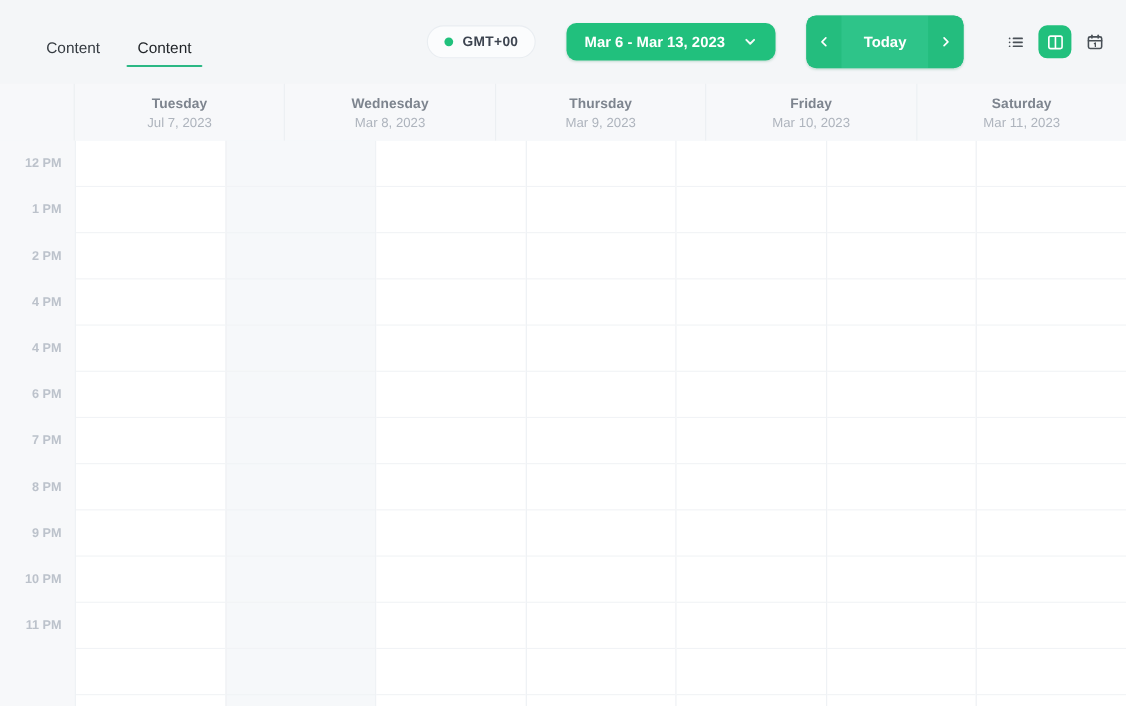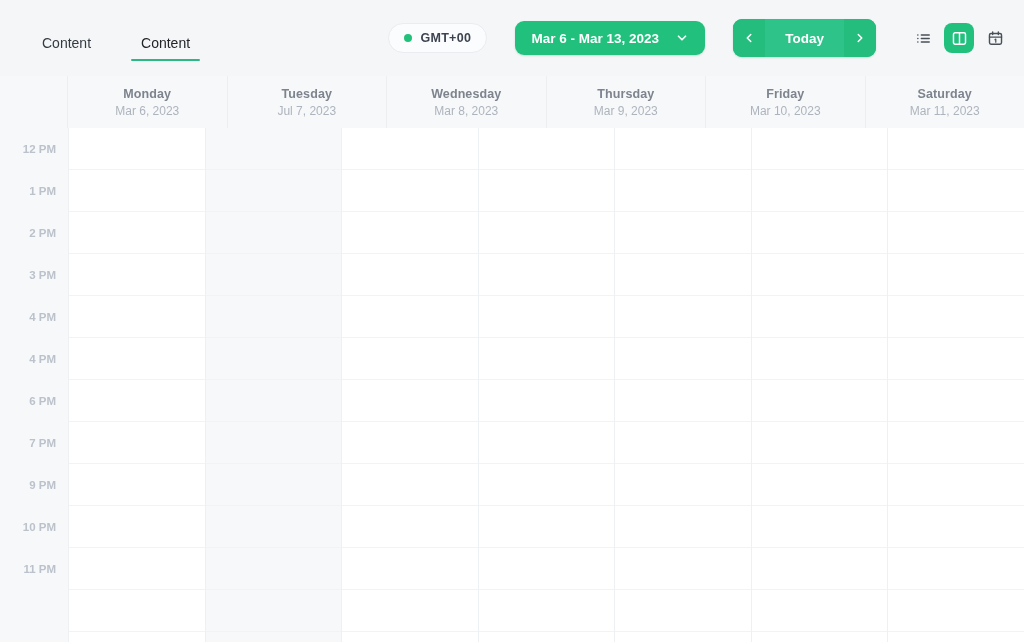--- a/index.html
+++ b/index.html
@@ -16,21 +16,21 @@
 
   
   .topbar {
     position: relative;
     height: 76px;
     display: flex;
     align-items: center;
     padding: 0 14px 0 28px;
   }
 
-  .tabs { display: flex; align-items: flex-end; gap: 22px; height: 46px; }
+  .tabs { display: flex; align-items: flex-end; gap: 6px; height: 46px; }
   .tab {
     position: relative;
     padding: 0 14px 11px 14px;
     font-size: 14px;
     color: #343a40;
     cursor: pointer;
     line-height: 1;
     display: flex;
     align-items: flex-end;
     height: 100%;
@@ -77,21 +77,21 @@
     font-size: 13.5px;
     font-weight: bold;
     cursor: pointer;
     box-shadow: 0 1px 2px rgba(20,120,80,.18);
   }
   .range-pill .chev { opacity: .95; display: flex; }
 
   
   .today-group {
     display: flex; align-items: stretch;
-    height: 38px;
+    height: 48px;
     border-radius: 9px;
     overflow: hidden;
     background: #24bd7e;
     box-shadow: 0 1px 2px rgba(20,120,80,.18);
   }
   .today-arrow {
     width: 32px;
     display: flex; align-items: center; justify-content: center;
     background: #24bd7e;
     cursor: pointer;
@@ -258,24 +258,20 @@
       </div>
     </div>
   </div>
 
   <div class="cal-wrap">
 
     <div class="cal-head">
       <div class="gutter-head"></div>
       <div id="day-heads" style="display:flex; flex:1 1 auto;">
           <div class="day-head">
-            <div class="day-name">Monday</div>
-            <div class="day-date">Mar 6, 2023</div>
-          </div>
-          <div class="day-head">
             <div class="day-name">Tuesday</div>
             <div class="day-date">Jul 7, 2023</div>
           </div>
           <div class="day-head">
             <div class="day-name">Wednesday</div>
             <div class="day-date">Mar 8, 2023</div>
           </div>
           <div class="day-head">
             <div class="day-name">Thursday</div>
             <div class="day-date">Mar 9, 2023</div>
@@ -289,25 +285,25 @@
             <div class="day-date">Mar 11, 2023</div>
           </div>
         </div>
     </div>
 
     <div class="cal-body">
       <div class="gutter" id="gutter">
           <div class="hour-label">12 PM</div>
           <div class="hour-label">1 PM</div>
           <div class="hour-label">2 PM</div>
-          <div class="hour-label">3 PM</div>
           <div class="hour-label">4 PM</div>
           <div class="hour-label">4 PM</div>
           <div class="hour-label">6 PM</div>
           <div class="hour-label">7 PM</div>
+          <div class="hour-label">8 PM</div>
           <div class="hour-label">9 PM</div>
           <div class="hour-label">10 PM</div>
           <div class="hour-label">11 PM</div>
         </div>
       <div class="cols" id="cols">
           <div class="daycol">
             <div class="hour-cell"></div>
             <div class="hour-cell"></div>
             <div class="hour-cell"></div>
             <div class="hour-cell"></div>

